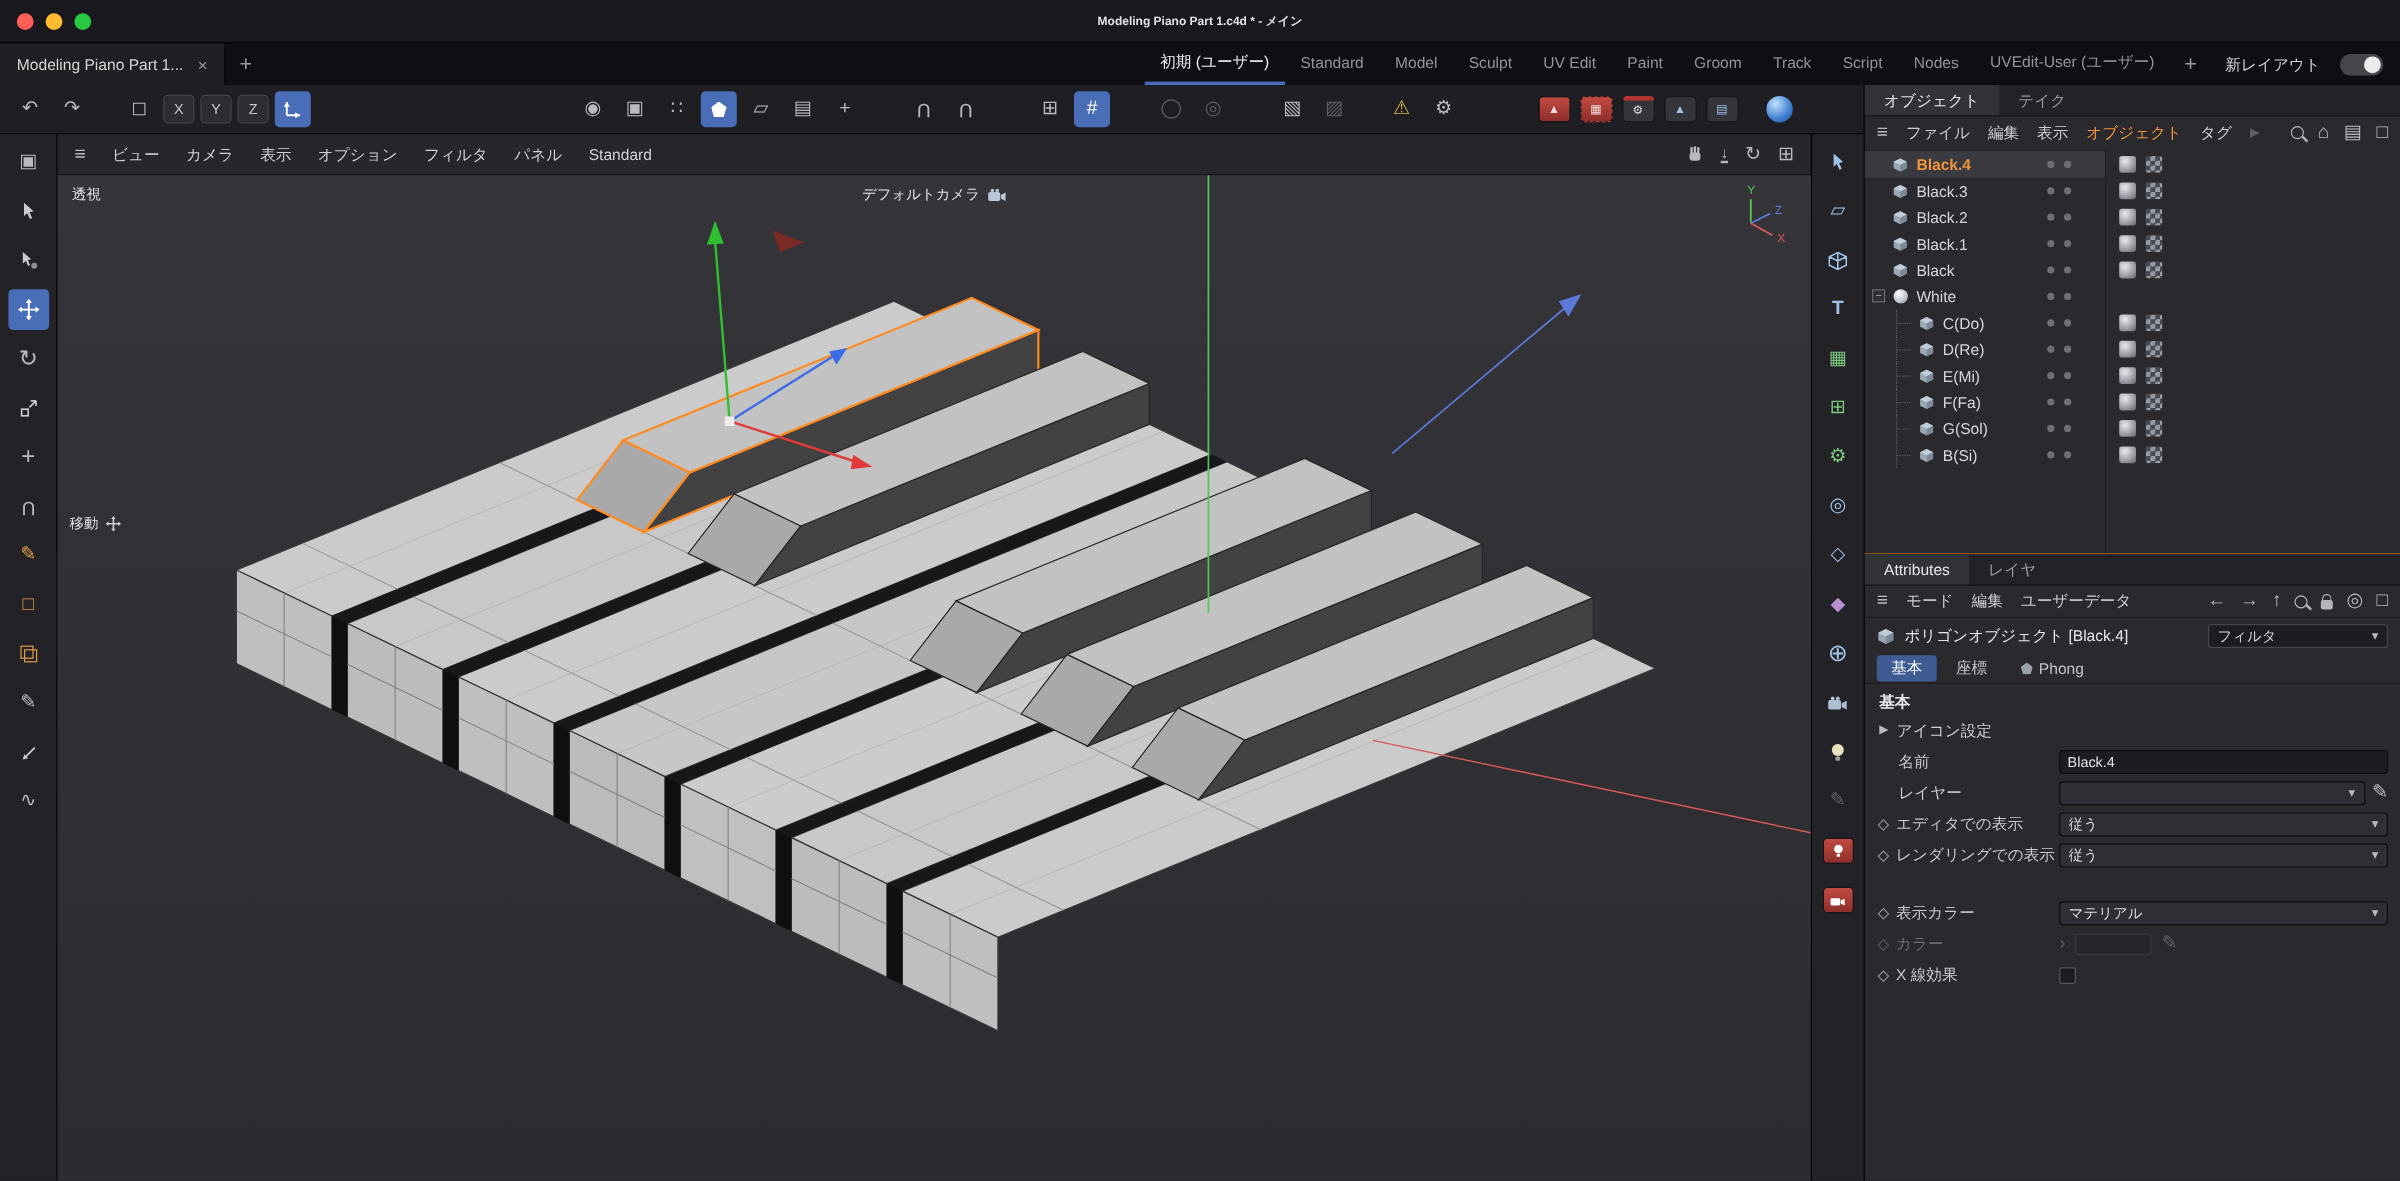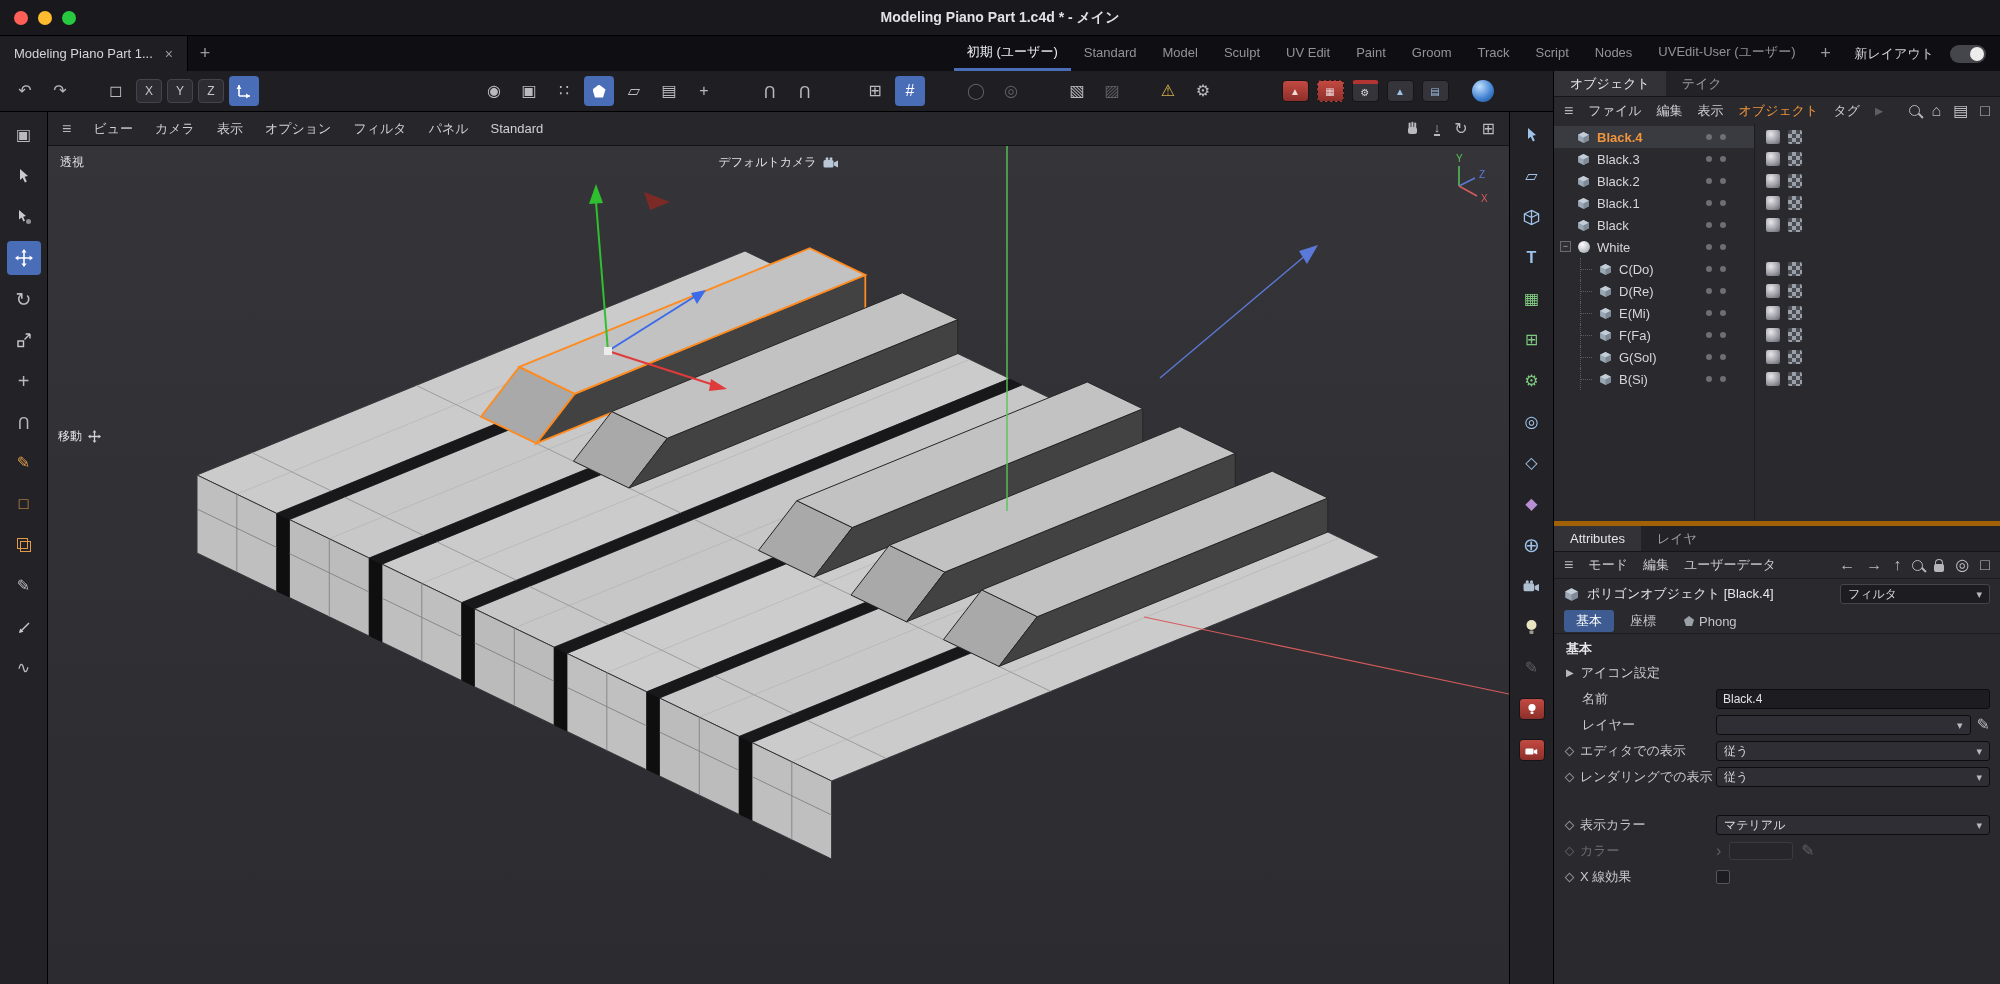--- a/index.html
+++ b/index.html
@@ -12,21 +12,21 @@
        font-family:"Liberation Sans","DejaVu Sans",sans-serif;color:#c9c9cf;font-size:13px;}
   .g{display:inline-flex;align-items:center;justify-content:center;font-size:16px;line-height:1;color:#b9b9bf}
   .g.dim{color:#5f5f66}.g.orange{color:#e09a4a}.g.green{color:#7ec77e}.g.blue{color:#9fc3e8}.g.purple{color:#b98fd4}
   .flip{display:inline-block;transform:rotate(180deg)}
 
   
   .titlebar{height:36px;background:#19191d;border-bottom:1px solid #000;display:flex;align-items:center;position:relative}
   .traffic{display:flex;gap:10px;padding-left:14px;z-index:2}
   .tl{width:14px;height:14px;border-radius:50%}
   .tl.red{background:#ff5f57}.tl.yellow{background:#febc2e}.tl.green{background:#28c840}
-  .wintitle{position:absolute;left:0;right:0;text-align:center;font-size:14px;font-weight:bold;color:#e2e2e6}
+  .wintitle{position:absolute;left:0;right:0;text-align:center;font-size:10px;font-weight:bold;color:#e2e2e6}
 
   
   .tabbar{height:35px;background:#0f0f13;display:flex;align-items:stretch}
   .doctab{display:flex;align-items:center;gap:12px;padding:0 14px;background:#1e1e23;color:#d6d6d6;border-right:1px solid #000}
   .tabclose{color:#9a9aa0;font-size:14px}
   .addtab{width:34px;display:flex;align-items:center;justify-content:center;color:#9a9aa0;font-size:18px}
   .layouttabs{margin-left:auto;display:flex;align-items:stretch}
   .ltab{padding:0 13px;display:flex;align-items:center;color:#92929a;font-size:13px;border-bottom:3px solid transparent}
   .ltab.active{color:#eef0f6;border-bottom-color:var(--accent)}
   .newlayout{display:flex;align-items:center;padding:0 12px;color:#d2d2d8}
@@ -72,21 +72,21 @@
   .ov-proj{left:12px;top:8px}
   .ov-cam{left:0;right:0;top:8px;justify-content:center}
   .ov-move{left:10px;top:282px}
   .triad{position:absolute;right:14px;top:6px}
 
   .rightstrip{width:44px;background:#222227;border-left:1px solid #000;display:flex;flex-direction:column;align-items:center;padding-top:8px;gap:11px}
   .stool{width:30px;height:30px;border-radius:4px;display:flex;align-items:center;justify-content:center}
   .rsbadge{width:26px;height:22px;border-radius:4px;background:linear-gradient(#c24a42,#8e2f2a);border:1px solid #16161a;display:flex;align-items:center;justify-content:center}
 
   
-  .objmgr{height:455px;display:flex;flex-direction:column;border-bottom:5px solid #a16207}
+  .objmgr{height:391px;display:flex;flex-direction:column;border-bottom:1px solid #a16207}
   .panel-tabs{height:26px;background:#232327;border-bottom:1px solid #151518;display:flex;align-items:stretch}
   .ptab{padding:0 16px;display:flex;align-items:center;color:#9a9aa0}
   .ptab.active{background:#323237;color:#e6e6ea}
   .om-menu{height:27px;display:flex;align-items:center;gap:15px;padding:0 10px;color:#cdcdd3}
   .om-menu .accent{color:var(--selection)}
   .om-menu .right{margin-left:auto;display:flex;gap:12px;align-items:center}
   .om-list{flex:1;position:relative;padding-top:2px}
   .om-list::before{content:"";position:absolute;left:200px;top:0;bottom:0;border-left:1px solid #1d1d20}
   .om-row{height:22px;display:flex;align-items:center;position:relative;padding-left:22px}
   .om-row.sel{background:linear-gradient(to right,#3a3a41 200px,transparent 200px)}

